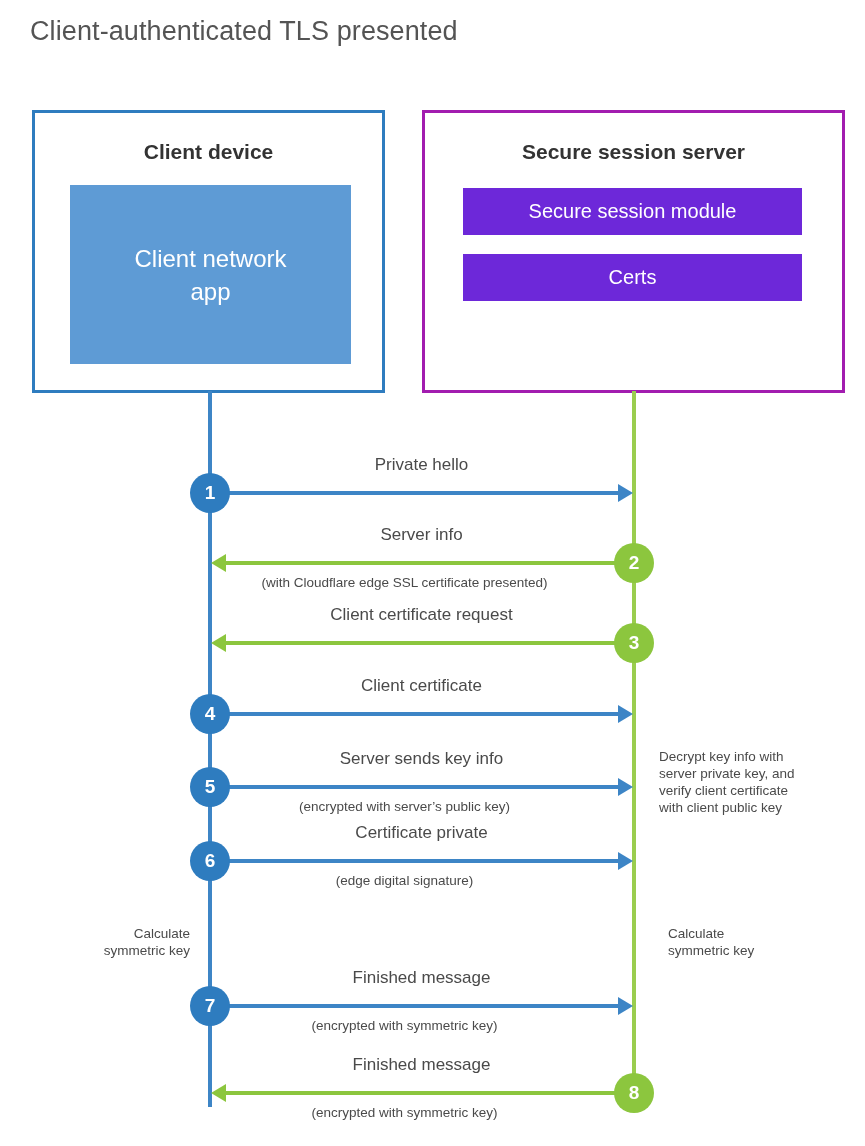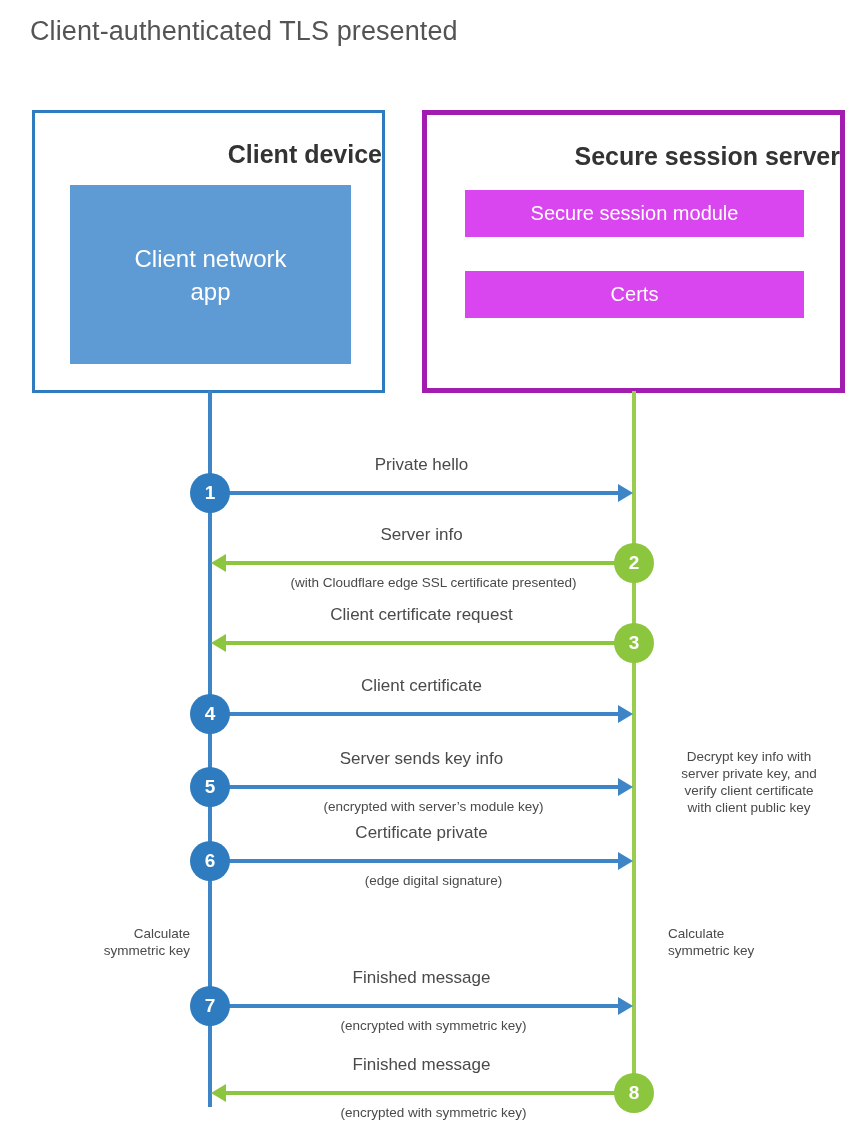--- a/index.html
+++ b/index.html
@@ -43,29 +43,29 @@
     top: 110px;
     width: 353px;
     height: 283px;
     border: 3px solid #2E7CBF;
   }
   #server-box {
     left: 422px;
     top: 110px;
     width: 423px;
     height: 283px;
-    border: 5px solid #a21caf;
+    border: 3px solid #a21caf;
   }
   .party-title {
     position: absolute;
     left: 0;
     right: 0;
     top: 27px;
-    text-align: right;
-    font-size: 25px;
+    text-align: center;
+    font-size: 21px;
     font-weight: bold;
     color: #333333;
   }
 
   
   #client-app {
     position: absolute;
     left: 35px;
     top: 72px;
     width: 281px;
@@ -83,30 +83,30 @@
     font-weight: 400;
     white-space: pre-line;
   }
 
   
   .server-bar {
     position: absolute;
     left: 38px;
     width: 339px;
     height: 47px;
-    background: #d946ef;
+    background: #6d28d9;
     display: flex;
     align-items: center;
     justify-content: center;
     color: #ffffff;
     font-size: 20px;
     font-weight: 400;
   }
   #server-bar-0 { top: 75px; }
-  #server-bar-1 { top: 156px; }
+  #server-bar-1 { top: 141px; }
   #server-bar-2 { top: 201px; }
 
   
   .lifeline {
     position: absolute;
     width: 4px;
   }
   #lifeline-client {
     left: 208px;
     top: 391px;
@@ -174,42 +174,42 @@
     left: 211px;
     width: 421px;
     text-align: center;
     font-size: 17px;
     color: #4a4a4a;
     top: -38px;
     white-space: nowrap;
   }
   .msg-sublabel {
     position: absolute;
-    left: 198px;
+    left: 169px;
     width: 471px;
     text-align: center;
     font-size: 13.5px;
     color: #4a4a4a;
     top: 12px;
     white-space: nowrap;
   }
 
   
   .side-note {
     position: absolute;
     font-size: 13.5px;
     line-height: 17px;
     color: #4a4a4a;
     white-space: pre-line;
   }
   #note-decrypt {
     left: 659px;
     top: 748px;
     width: 180px;
-    text-align: center;
+    text-align: left;
   }
   #note-calc-client {
     left: 20px;
     top: 925px;
     width: 170px;
     text-align: right;
   }
   #note-calc-server {
     left: 668px;
     top: 925px;
@@ -270,21 +270,21 @@
     <div class="arrow-head" style="left:618px;"></div>
     <div class="msg-label">Client certificate</div>
     <div class="msg-sublabel"></div>
     <div class="step-badge badge-blue badge-client">4</div>
   </div>
 
   <div class="msg-row blue dir-right" style="top:787px;">
     <div class="arrow-line" style="left:211px; width:407px;"></div>
     <div class="arrow-head" style="left:618px;"></div>
     <div class="msg-label">Server sends key info</div>
-    <div class="msg-sublabel">(encrypted with server’s module key)</div>
+    <div class="msg-sublabel">(encrypted with server’s public key)</div>
     <div class="step-badge badge-blue badge-client">5</div>
   </div>
 
   <div class="msg-row blue dir-right" style="top:861px;">
     <div class="arrow-line" style="left:211px; width:407px;"></div>
     <div class="arrow-head" style="left:618px;"></div>
     <div class="msg-label">Certificate private</div>
     <div class="msg-sublabel">(edge digital signature)</div>
     <div class="step-badge badge-blue badge-client">6</div>
   </div>

